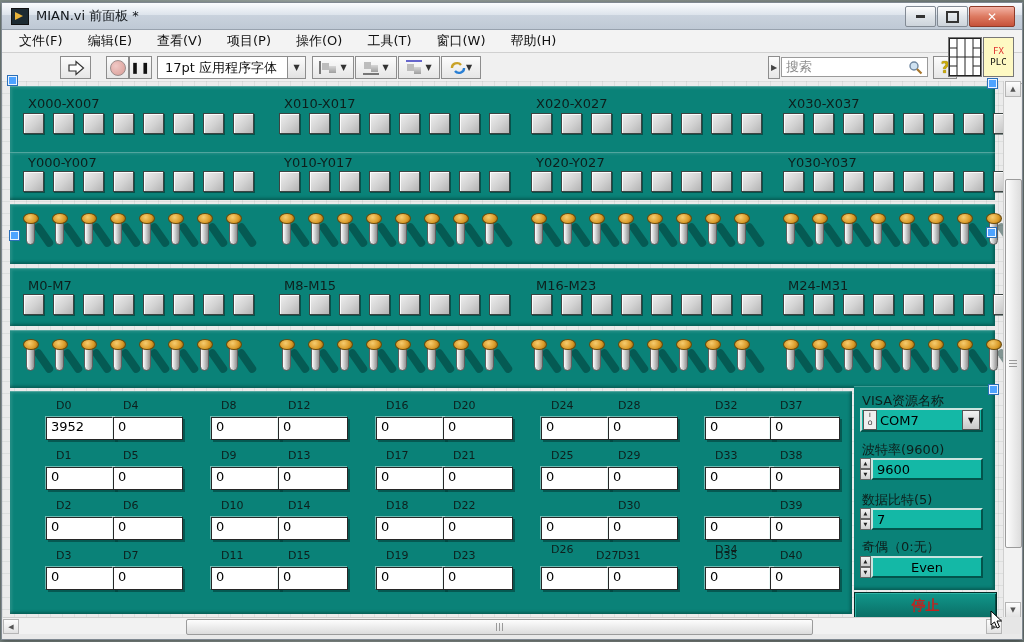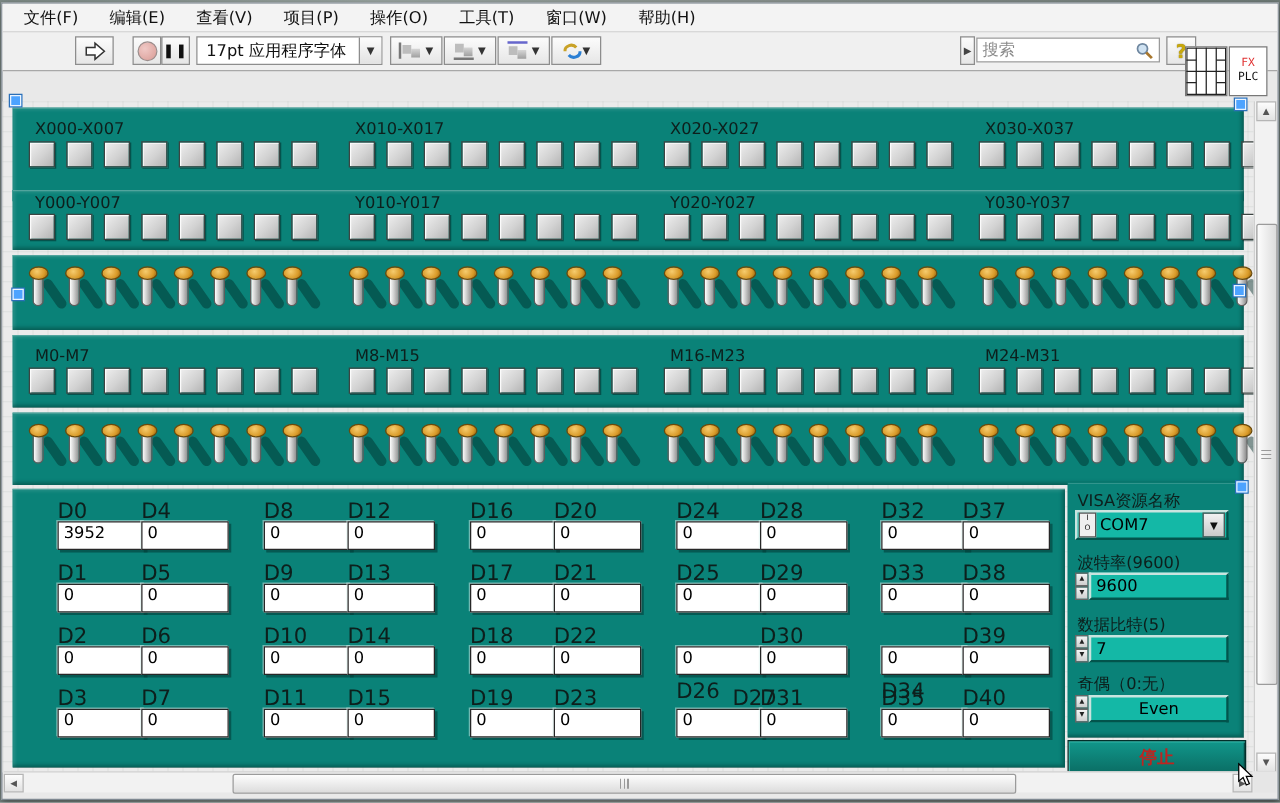--- a/index.html
+++ b/index.html
@@ -46,21 +46,21 @@
     linear-gradient(#d7d7d7,#9f9f9f) 8px 5px/7px 7px no-repeat;
     border-left:2px solid #777;}
   .tool-ico.t2{border-left:none;border-bottom:2px solid #777;}
   .tool-ico.t3{border-left:none;border-top:2px solid #66c;}
   .ddv{font-size:8px;color:#333;}
   .search-nav{left:766px;width:12px;font-size:8px;color:#444;}
   .searchbox{position:absolute;left:779px;top:4px;width:147px;height:20px;background:#fff;border:1px solid #9a9a9a;
     box-sizing:border-box;display:flex;align-items:center;padding:0 4px;}
   .searchbox .ph{flex:1;font-size:13px;color:#8a8a8a;}
   .helpb{left:931px;width:24px;font-weight:bold;font-size:15px;color:#c9a90c;text-shadow:0 0 1px #6b5a00;}
-  .iconpane{position:absolute;top:34px;z-index:5;background:#ffffff;border:1px solid #777;box-sizing:border-box;}
+  .iconpane{position:absolute;top:34px;z-index:5;background:#fef9c3;border:1px solid #777;box-sizing:border-box;}
   .gridpane{left:946px;width:34px;height:40px;}
   .fxpane{left:981px;width:31px;height:40px;display:flex;flex-direction:column;align-items:center;justify-content:center;
     font-family:"DejaVu Sans Mono","Liberation Mono",monospace;font-size:9px;line-height:11px;}
   .fx-l1{color:#e03030;} .fx-l2{color:#111;}
   
   .panel{position:absolute;left:0;right:19px;top:78px;height:537px;background:#ebebeb;
     background-image:linear-gradient(rgba(90,110,105,.10) 1px,transparent 1px),
       linear-gradient(90deg,rgba(90,110,105,.10) 1px,transparent 1px);
     background-size:12px 12px;overflow:hidden;}
   .band{position:absolute;left:8px;width:985px;background:#0a8278;
@@ -78,21 +78,21 @@
   .sw-row{display:flex;gap:13px;position:absolute;top:8px;}
   .sw{position:relative;width:16px;height:44px;}
   .sw-shadow{position:absolute;left:9px;top:12px;width:8px;height:27px;border-radius:4px;
     background:rgba(0,42,38,.45);transform:rotate(-35deg);transform-origin:top center;}
   .sw-lever{position:absolute;left:3px;top:6px;width:9px;height:27px;border-radius:4.5px;
     background:linear-gradient(90deg,#fdfdfd,#cfcfcf 45%,#8f8f8f);border:1px solid #5d5d5d;box-sizing:border-box;}
   .sw-ring{position:absolute;left:0;top:1px;width:16px;height:11px;border-radius:50%;
     background:radial-gradient(circle at 40% 35%,#f6cc6e,#d99a28 60%,#8d5f0e);border:1px solid #6b4a0a;box-sizing:border-box;}
   
   .dcol{position:absolute;top:0;width:70px;height:100%;}
-  .dlabel{position:absolute;left:0;font-size:17px;color:#0d1f1c;}
+  .dlabel{position:absolute;left:10px;font-size:11px;color:#0d1f1c;}
   .dval{position:absolute;left:0;width:64px;height:20px;background:#fff;border:1px solid #272727;
     box-shadow:2px 2px 0 rgba(2,62,56,.6),-1px -1px 0 rgba(214,240,236,.5);
     font-size:13px;color:#000;padding:1px 0 0 4px;box-sizing:content-box;}
   
   .slabel{position:absolute;left:8px;font-size:13px;color:#0d1f1c;}
   .sframe{position:absolute;border:2px solid;border-color:#c9e4df #02544c #02544c #c9e4df;background:#14b8a6;
     box-sizing:border-box;display:flex;align-items:center;font-size:13px;color:#000;}
   .combo{left:6px;top:22px;width:123px;height:24px;padding-left:1px;}
   .iobox{width:12px;height:18px;background:#efefef;border:1px solid #555;font-size:6px;line-height:8px;
     text-align:center;color:#111;flex:0 0 auto;}
@@ -129,20 +129,33 @@
   .handle{position:absolute;width:7px;height:7px;background:#4da3ff;border:1px solid #eaf4ff;
     box-shadow:0 0 0 1px #2a6fb8;z-index:30;}
   .cursor{position:absolute;z-index:40;}
 </style>
 </head>
 <body>
 
 <div class="screen">
   <div class="win">
 
+    <div class="titlebar">
+      <span class="vi-win-icon"></span>
+      <span class="title-text">MIAN.vi 前面板 *</span>
+      <div class="win-btns">
+        <div class="wbtn">
+            <span class="minbar"></span>
+          </div>
+        <div class="wbtn">
+            <span class="maxbox"></span>
+          </div>
+        <div class="wbtn close">✕</div>
+      </div>
+    </div>
 
     <div class="menubar" id="menubar">
         <span class="menu-item">文件(F)</span>
         <span class="menu-item">编辑(E)</span>
         <span class="menu-item">查看(V)</span>
         <span class="menu-item">项目(P)</span>
         <span class="menu-item">操作(O)</span>
         <span class="menu-item">工具(T)</span>
         <span class="menu-item">窗口(W)</span>
         <span class="menu-item">帮助(H)</span>

